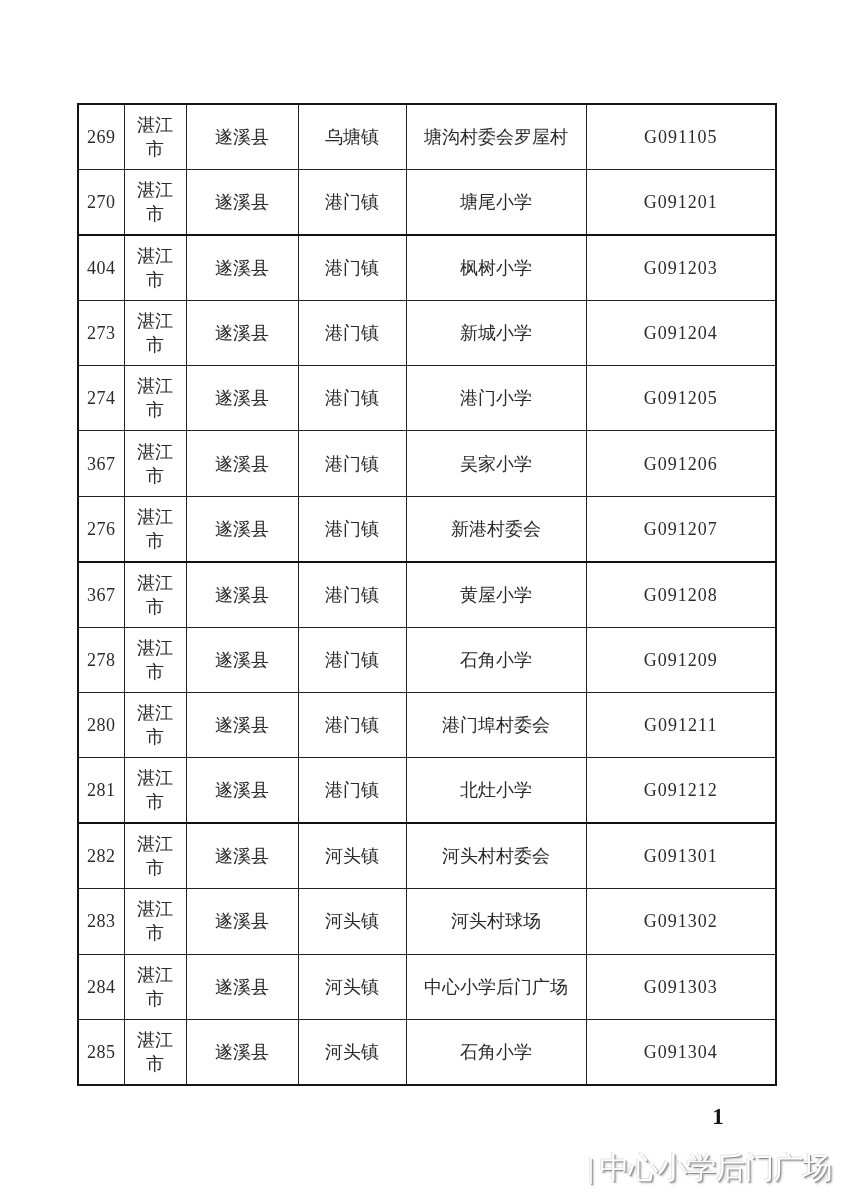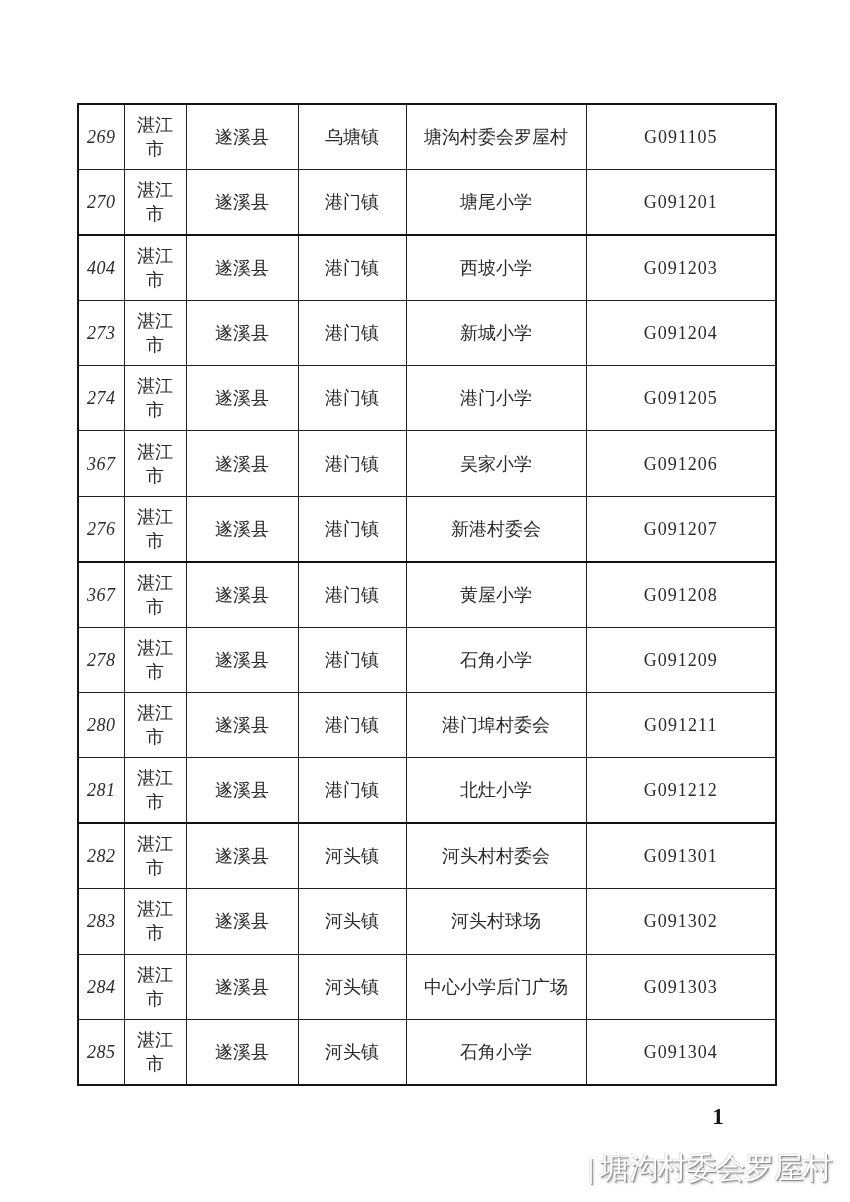--- a/index.html
+++ b/index.html
@@ -41,21 +41,20 @@
   
   tbody tr:nth-child(3)  td,
   tbody tr:nth-child(8)  td,
   tbody tr:nth-child(12) td,
   tbody tr:nth-child(16) td {
     border-top: 2.5px solid #111111;
   }
   td.cell-no {
     font-size: 17px;
     letter-spacing: 0.5px;
-    font-style: italic;
   }
   td.cell-city {
     padding: 2px 11px;
     word-break: break-all;
     margin-left: 29px;
   }
   td.cell-code {
     font-size: 17px;
     letter-spacing: 1px;
   }
@@ -114,21 +113,21 @@
           <td class="cell-county">遂溪县</td>
           <td class="cell-town">港门镇</td>
           <td class="cell-site">塘尾小学</td>
           <td class="cell-code">G091201</td>
         </tr>
         <tr>
           <td class="cell-no">404</td>
           <td class="cell-city">湛江市</td>
           <td class="cell-county">遂溪县</td>
           <td class="cell-town">港门镇</td>
-          <td class="cell-site">西坡小学</td>
+          <td class="cell-site">枫树小学</td>
           <td class="cell-code">G091203</td>
         </tr>
         <tr>
           <td class="cell-no">273</td>
           <td class="cell-city">湛江市</td>
           <td class="cell-county">遂溪县</td>
           <td class="cell-town">港门镇</td>
           <td class="cell-site">新城小学</td>
           <td class="cell-code">G091204</td>
         </tr>
@@ -218,15 +217,15 @@
           <td class="cell-county">遂溪县</td>
           <td class="cell-town">河头镇</td>
           <td class="cell-site">石角小学</td>
           <td class="cell-code">G091304</td>
         </tr>
       </tbody>
   </table>
 
   <div class="page-number">1</div>
 
-  <div class="watermark">| 塘沟村委会罗屋村</div>
+  <div class="watermark">| 中心小学后门广场</div>
 
 </div>
 
 </body></html>

